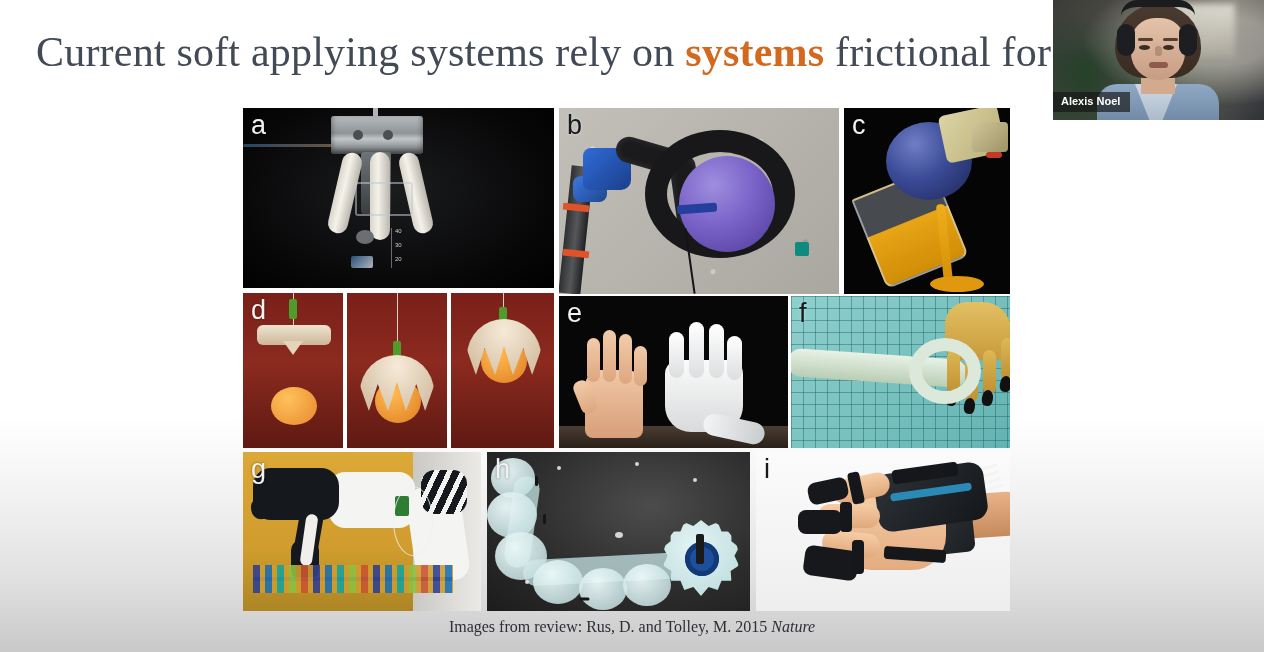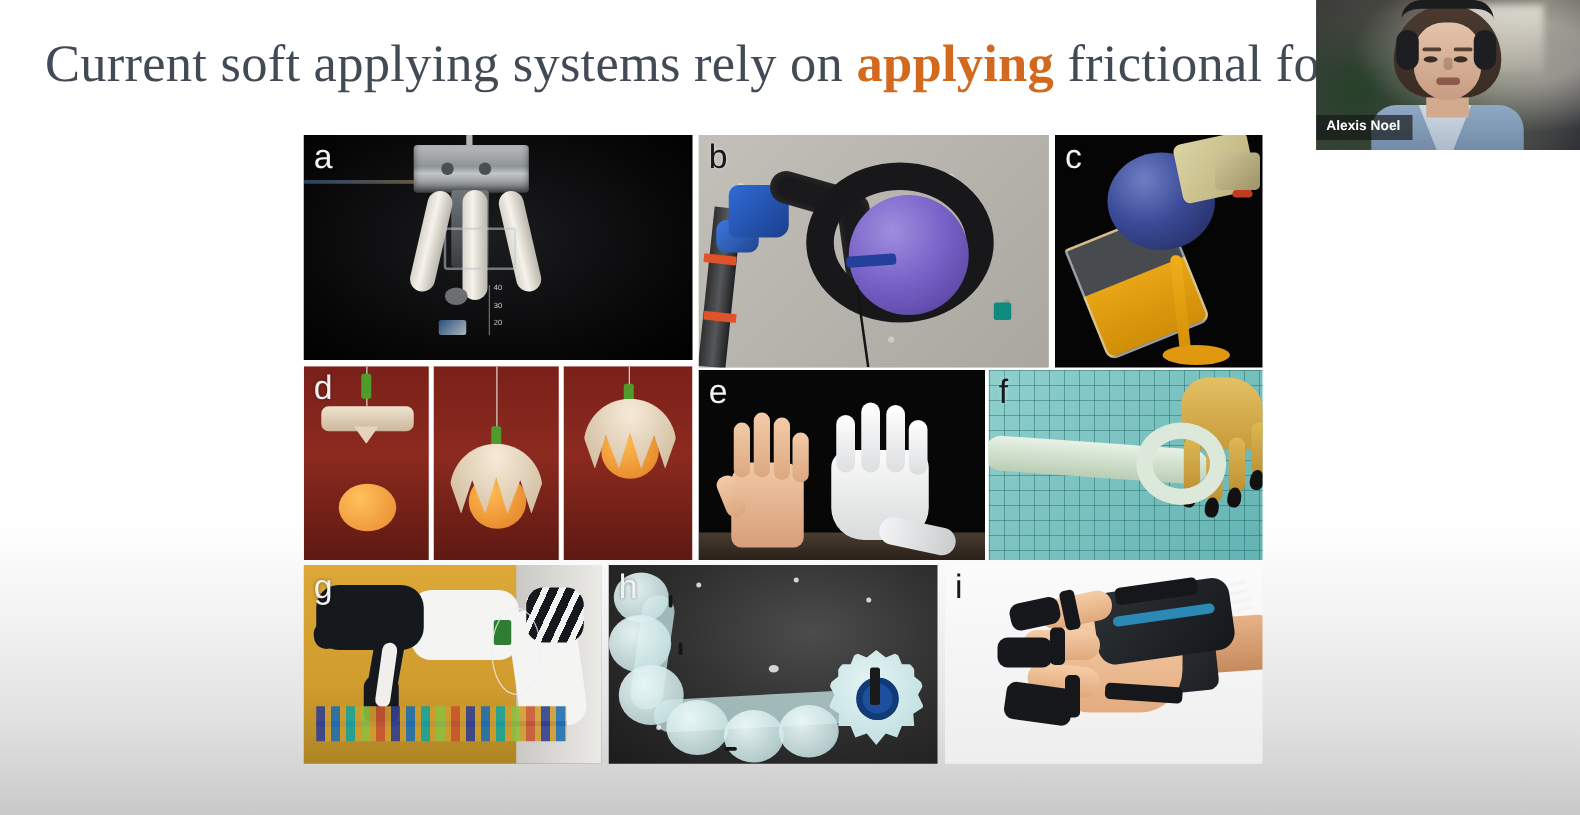--- a/index.html
+++ b/index.html
@@ -347,21 +347,21 @@
     line-height: 15px;
     font-family: "Liberation Sans", sans-serif;
   }
 </style>
 </head>
 <body>
 
 <div id="slide">
 
   <div id="title">
-    <span>Current soft applying systems rely on </span><span class="hl">applying</span><span> frictional forces to g</span>
+    <span>Current soft applying systems rely on </span><span class="hl">systems</span><span> frictional forces to g</span>
   </div>
 
   <div id="figure">
 
     <div class="panel" id="panel-a">
       <div class="a-wire"></div>
       <div class="a-stem"></div>
       <div class="a-mount"></div>
       <div class="a-body"></div>
       <div class="a-finger a-f1"></div>
@@ -524,20 +524,23 @@
       <div class="i-strap" style="left:94px;top:20px;width:12px;height:32px;transform:rotate(-12deg)"></div>
       <div class="i-strap" style="left:84px;top:50px;width:12px;height:30px"></div>
       <div class="i-strap" style="left:96px;top:88px;width:12px;height:34px"></div>
       <div class="i-strap" style="left:128px;top:96px;width:62px;height:13px;transform:rotate(4deg)"></div>
       <div class="i-strap" style="left:136px;top:14px;width:66px;height:14px;transform:rotate(-8deg)"></div>
       <div class="plabel dark">i</div>
     </div>
 
   </div>
 
+  <div id="caption">
+    <span>Images from review: Rus, D. and Tolley, M. 2015 </span><span class="ital">Nature</span>
+  </div>
 
 </div>
 
 <div id="video-tile">
   <div class="v-bg"></div>
   <div class="v-window"></div>
   <div class="v-plant"></div>
   <div class="v-shirt"></div>
   <div class="v-neck"></div>
   <div class="v-hair"></div>

